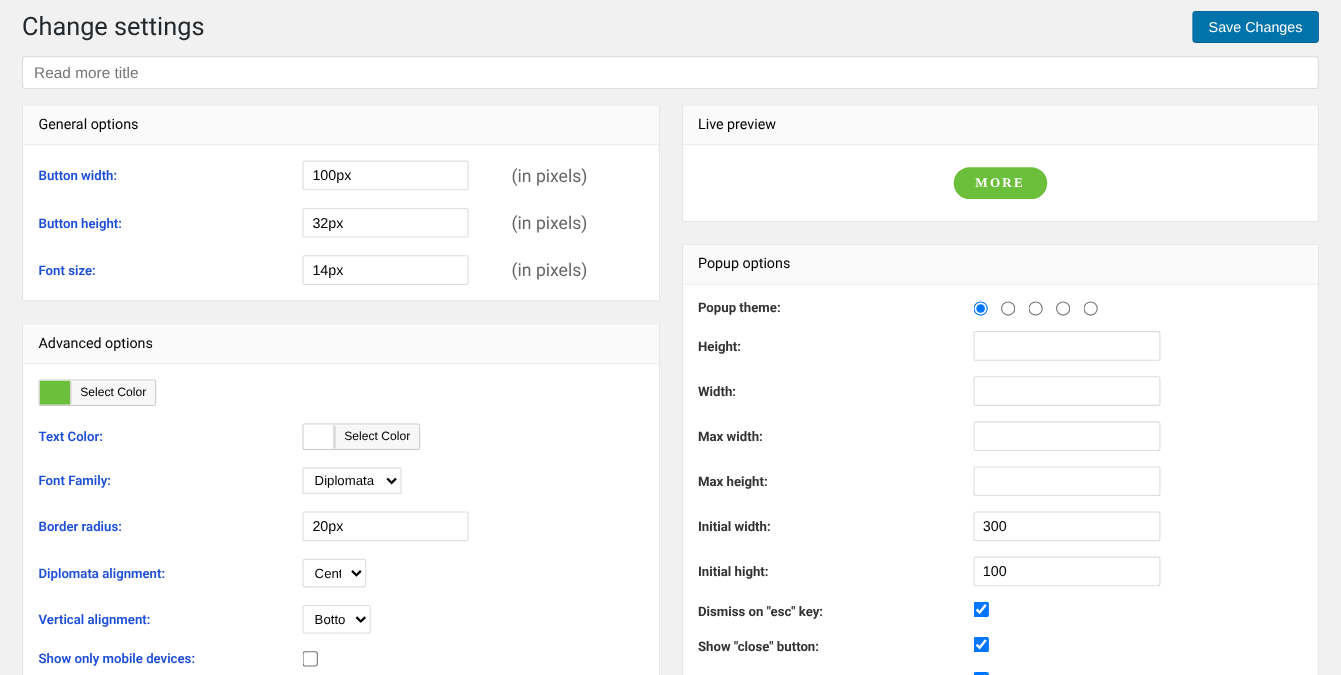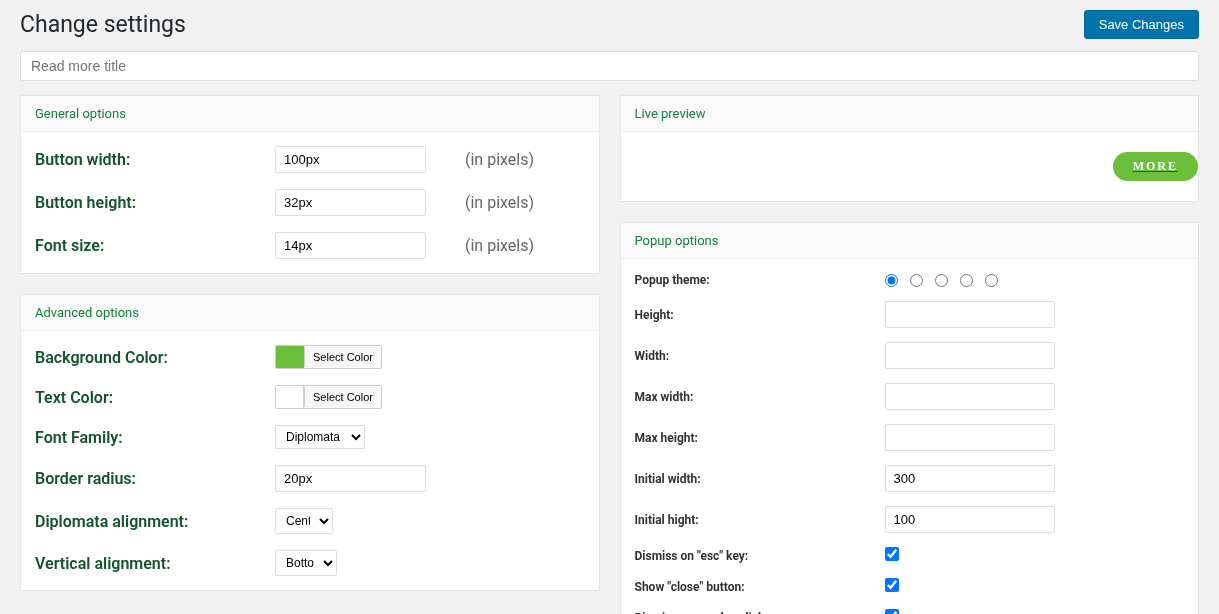--- a/index.html
+++ b/index.html
@@ -52,36 +52,36 @@
 }
 .panel {
   background: #fff;
   border: 1px solid #e5e5e5;
 }
 .panel-header {
   background: #fafafa;
   border-bottom: 1px solid #eee;
   padding: 10px 14px;
   font-size: 13px;
-  color: #15803d;
+  color: #000000;
 }
 .panel-body {
   padding: 14px;
 }
 .form-row {
   display: flex;
   align-items: center;
   margin-bottom: 16px;
 }
 .form-row:last-child { margin-bottom: 0; }
 .form-label {
   width: 240px;
   font-weight: 600;
-  font-size: 16px;
-  color: #14532d;
+  font-size: 12px;
+  color: #1d4ed8;
 }
 .form-control-wrap {
   width: 170px;
 }
 .form-hint {
   margin-left: 20px;
   font-size: 16px;
   color: #666;
 }
 .text-input {
@@ -121,23 +121,22 @@
   font-size: 11px;
   cursor: pointer;
 }
 .checkbox-input {
   width: 14px;
   height: 14px;
   cursor: pointer;
 }
 .preview-wrap {
   display:flex;
-  justify-content:flex-end;
+  justify-content:center;
   padding: 20px 0;
-  text-decoration: underline;
 }
 .preview-btn {
   background: #6bbf3b;
   color: #fff;
   border-radius: 16px;
   padding: 7px 20px;
   font-family: serif;
   font-weight: bold;
   font-size: 12px;
   letter-spacing: 2px;
@@ -213,21 +212,20 @@
           </div>
           <div class="form-hint">(in pixels)</div>
         </div>
       </div>
     </div>
 
     <div class="panel">
       <div class="panel-header">Advanced options</div>
       <div class="panel-body">
         <div class="form-row">
-          <div class="form-label">Background Color:</div>
           <div class="color-picker">
             <div class="color-swatch"></div>
             <button class="color-btn">Select Color</button>
           </div>
         </div>
         <div class="form-row">
           <div class="form-label">Text Color:</div>
           <div class="color-picker">
             <div class="color-swatch white"></div>
             <button class="color-btn">Select Color</button>
@@ -247,20 +245,24 @@
           <div class="form-label">Diplomata alignment:</div>
           <select class="select-input" style="width:58px">
             <option>Center</option>
           </select>
         </div>
         <div class="form-row">
           <div class="form-label">Vertical alignment:</div>
           <select class="select-input" style="width:62px">
             <option>Bottom</option>
           </select>
+        </div>
+        <div class="form-row">
+          <div class="form-label">Show only mobile devices:</div>
+          <input type="checkbox" class="checkbox-input" style="">
         </div>
 
       </div>
     </div>
 
   </div>
 
   <div class="col-right">
 
     <div class="panel">

